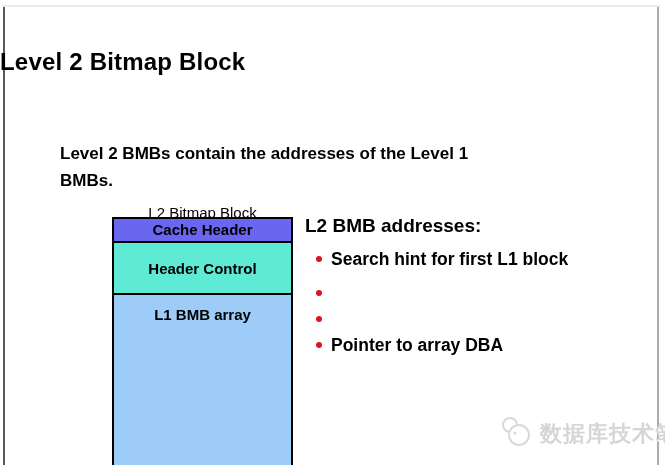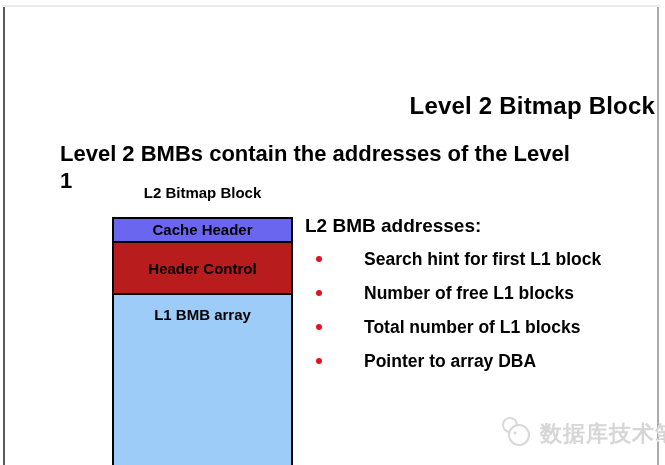--- a/index.html
+++ b/index.html
@@ -11,32 +11,31 @@
     font-family:"Liberation Sans","DejaVu Sans",sans-serif;
     color:#000;
   }
   
   .edge-top{position:absolute;left:2px;right:5px;top:5px;height:2px;background:#ebebeb;}
   .edge-left{position:absolute;left:3px;top:7px;bottom:0;width:2px;background:#5a5a5a;}
   .edge-right{position:absolute;left:657px;top:7px;bottom:0;width:2px;background:#ababab;}
 
   .title{
     position:absolute;left:0;right:10px;top:48px;
-    text-align:right;
+    text-align:left;
     font-size:24px;font-weight:bold;
     letter-spacing:0.2px;
-    margin-top:44px;
   }
   .intro{
     position:absolute;left:60px;top:140px;width:520px;
-    font-size:22px;font-weight:bold;line-height:27px;
+    font-size:17px;font-weight:bold;line-height:27px;
   }
   .diagram-label{
-    position:absolute;left:112px;top:184px;width:181px;
-    text-align:center;font-size:15px;font-weight:bold;
+    position:absolute;left:112px;top:204px;width:181px;
+    text-align:center;font-size:15px;font-weight:normal;
   }
   .bmb-box{
     position:absolute;left:112px;top:217px;width:181px;height:292px;
     box-sizing:border-box;border:2px solid #000;
     display:flex;flex-direction:column;
   }
   .sec{box-sizing:border-box;text-align:center;font-size:15px;font-weight:bold;}
   .sec-cache{height:24px;border-bottom:2px solid #000;line-height:22px;}
   .sec-hdrctl{height:52px;border-bottom:2px solid #000;display:flex;align-items:center;justify-content:center;}
   .sec-l1{flex:1;padding-top:11px;text-align:center;}
@@ -46,21 +45,20 @@
     font-size:19px;font-weight:bold;
   }
   .bullet-list{
     position:absolute;left:316px;top:249px;width:330px;
     list-style:none;margin:0;padding:0;
   }
   .bullet-item{
     display:flex;align-items:flex-start;
     font-size:17.5px;font-weight:bold;line-height:21px;
     margin-bottom:13px;
-    gap:33px;
   }
   .bullet-dot{
     flex:0 0 auto;width:6px;height:6px;border-radius:50%;
     margin:7px 9px 0 0;
   }
   .watermark{
     position:absolute;left:500px;top:415px;height:38px;
     display:flex;align-items:center;
     color:#d6d6d6;
     text-shadow:1px 1px 0 #ffffff;
@@ -77,46 +75,45 @@
 <div class="slide">
 
   <div class="edge-top"></div>
   <div class="edge-left"></div>
   <div class="edge-right"></div>
 
   <div class="title">Level 2 Bitmap Block</div>
 
   <div class="intro">
     <div>Level 2 BMBs contain the addresses of the Level 1</div>
+    <div>BMBs.</div>
   </div>
 
   <div class="diagram-label">L2 Bitmap Block</div>
 
   <div class="bmb-box">
     <div class="sec sec-cache" style="background: rgb(106, 102, 240);">Cache Header</div>
-    <div class="sec sec-hdrctl" style="background: #b91c1c;">
+    <div class="sec sec-hdrctl" style="background: #5eead4;">
       <span>Header Control</span>
     </div>
     <div class="sec sec-l1" style="background: rgb(157, 204, 249);">L1 BMB array</div>
   </div>
 
   <div class="contains-heading">L2 BMB addresses:</div>
 
   <ul class="bullet-list">
     <li class="bullet-item">
       <span class="bullet-dot" style="background: rgb(223, 20, 35);"></span>
       <span>Search hint for first L1 block</span>
     </li>
     <li class="bullet-item">
       <span class="bullet-dot" style="background: rgb(223, 20, 35);"></span>
-      <span>Number of free L1 blocks</span>
     </li>
     <li class="bullet-item">
       <span class="bullet-dot" style="background: rgb(223, 20, 35);"></span>
-      <span>Total number of L1 blocks</span>
     </li>
     <li class="bullet-item">
       <span class="bullet-dot" style="background: rgb(223, 20, 35);"></span>
       <span>Pointer to array DBA</span>
     </li>
   </ul>
 
   <div class="watermark">
     <span class="watermark-icon">
       <svg width="34" height="32" viewBox="0 0 34 32" fill="none">

